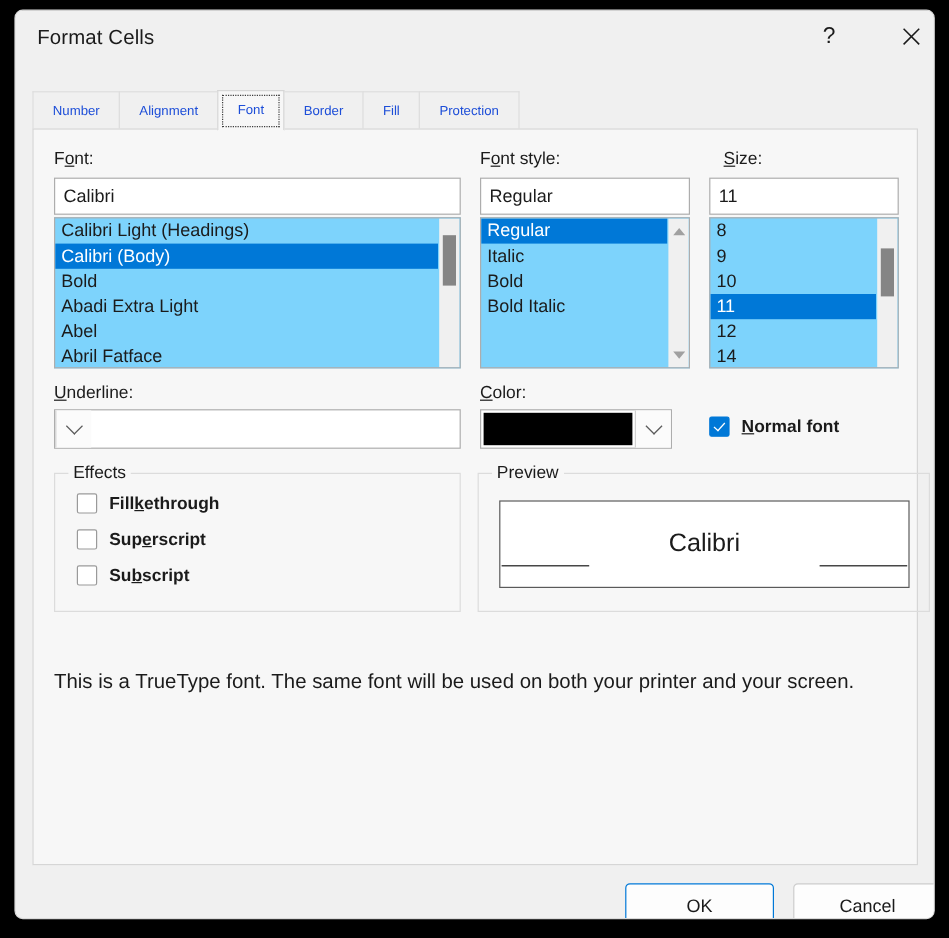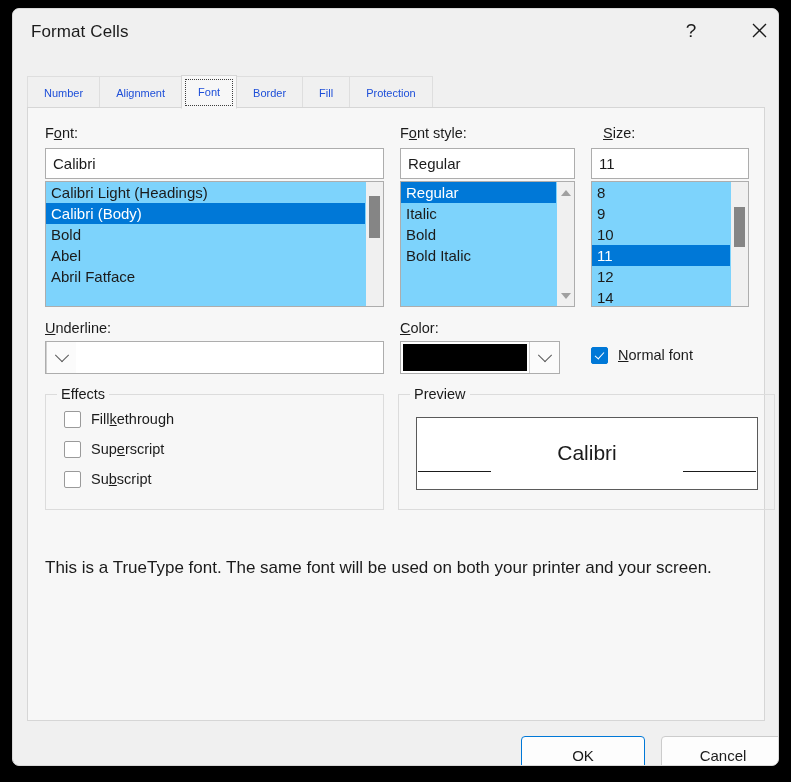--- a/index.html
+++ b/index.html
@@ -241,21 +241,22 @@
     background: #f7f7f7;
     padding: 0 4px;
     font-size: 14.5px;
     color: #1b1b1b;
   }
 
   
   .checkrow {
     position: absolute;
     display: flex;
-    align-items: flex-start;
+    align-items: center;
+    font-weight: bold;
   }
   .cbox {
     width: 17px;
     height: 17px;
     border: 1px solid #9a9a9a;
     background: #ffffff;
     border-radius: 2px;
     box-sizing: border-box;
     flex: none;
   }
@@ -391,20 +392,21 @@
 
     <div class="textbox" style="left:17px; top:40px; width:339px; height:31px;">
       <span>Calibri</span>
     </div>
 
     <div class="listbox" style="left:17px; top:73px; width:339px; height:126px;">
       <div class="listitems" style="right:18px;">
         <div class="listitem">Calibri Light (Headings)</div>
         <div class="listitem sel">Calibri (Body)</div>
         <div class="listitem">Bold</div>
+        <div class="listitem">Abadi Extra Light</div>
         <div class="listitem">Abel</div>
         <div class="listitem">Abril Fatface</div>
       </div>
       <div class="sb" style="right:0;">
         <div class="thumb" style="top:14px; height:42px;"></div>
       </div>
     </div>
 
     <div class="fieldlabel" style="left:372px; top:17px;"><span>F</span><span class="acc">o</span><span>nt style:</span></div>
 

